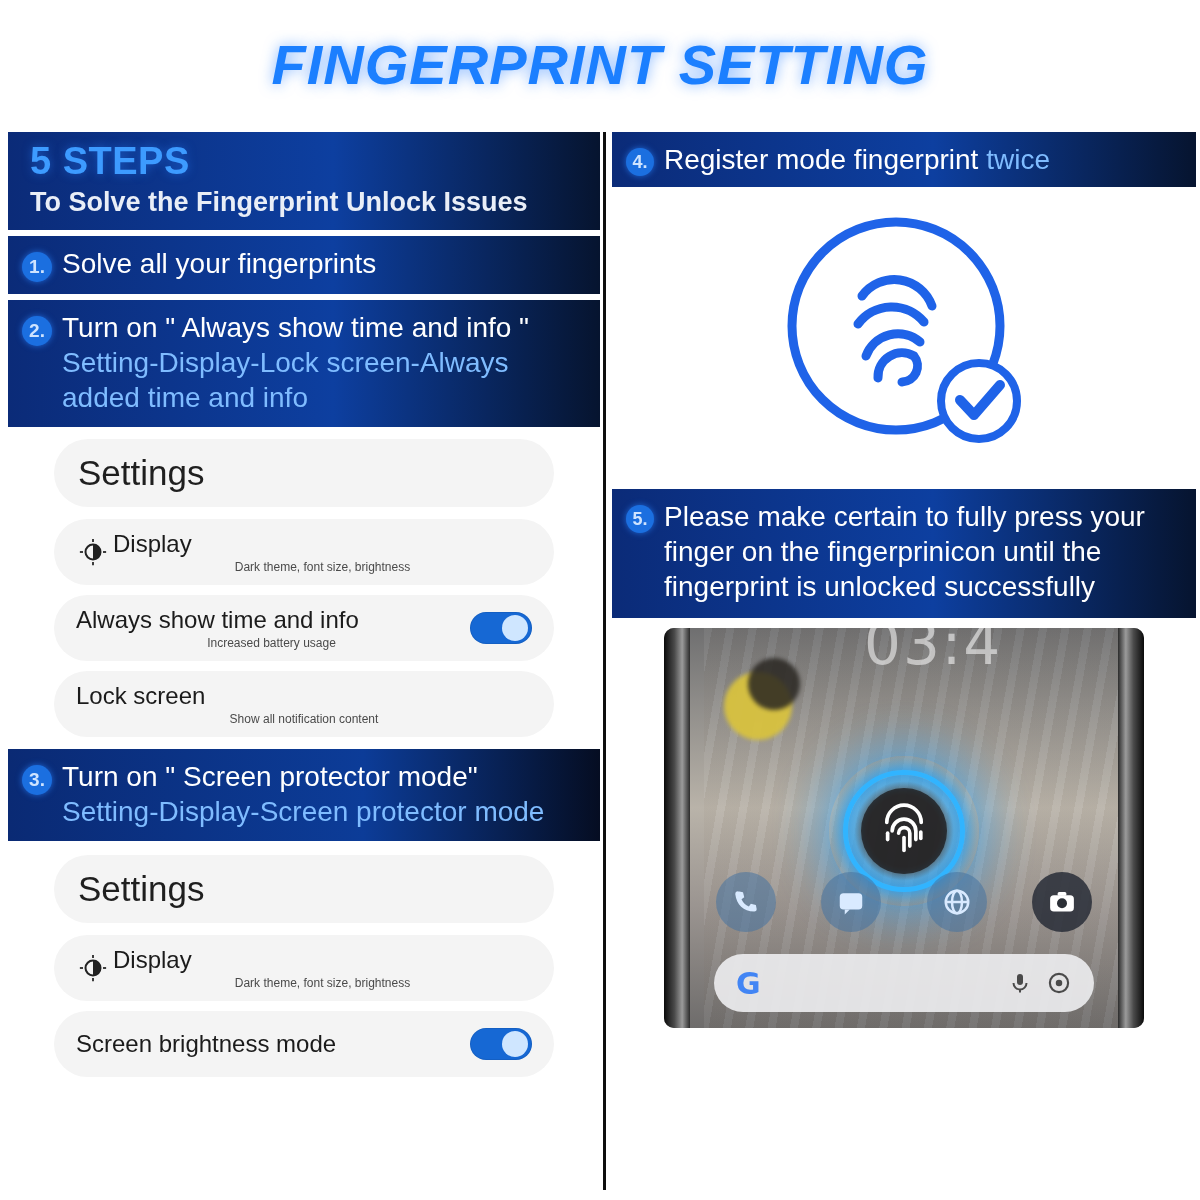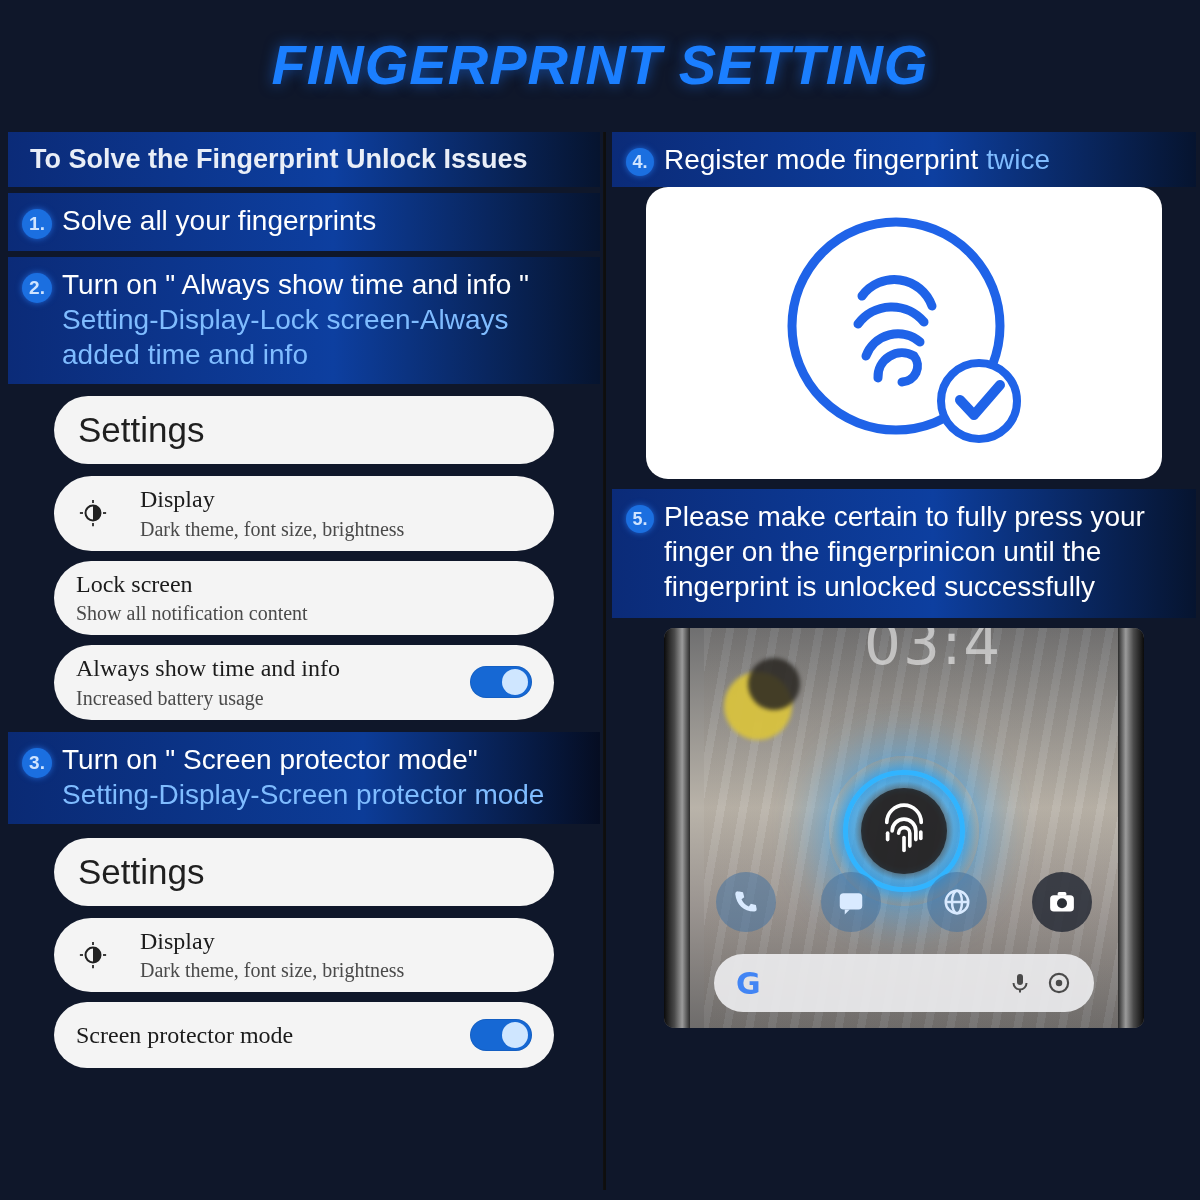--- a/index.html
+++ b/index.html
@@ -2,21 +2,21 @@
 <html><head>
 <meta charset="utf-8">
 <style>
   * { box-sizing: border-box; margin: 0; padding: 0; }
   html, body {
     width: 1200px; height: 1200px;
     background: #000;
     font-family: "Liberation Sans", sans-serif;
     overflow: hidden;
   }
-  .page { position: relative; width: 1200px; height: 1200px; background: #0f172a; }
+  .page { position: relative; width: 1200px; height: 1200px; background: #ffffff; }
 
   
   .title {
     position: absolute; top: 32px; left: 0; width: 1200px;
     text-align: center;
     font-size: 56px; font-weight: 800; font-style: italic;
     letter-spacing: 1px;
     color: #1b7fff;
     text-shadow: 0 0 14px rgba(30,120,255,0.55);
   }
@@ -68,30 +68,30 @@
     border-radius: 40px;
     margin: 0 46px 10px 46px;
     padding: 12px 22px;
     position: relative;
   }
   .pill.title-pill { padding: 14px 24px; margin-bottom: 12px; }
   .pill-title {
     font-size: 35px; color: #1f1f1f; font-weight: 400;
   }
   .row-pill {
-    display: flex; align-items: center; gap: 30px;
-    padding: 10px 22px; min-height: 66px; font-family: Liberation Serif, serif;
+    display: flex; align-items: center; gap: 3px;
+    padding: 10px 22px; min-height: 66px;
   }
   .row-icon {
     width: 34px; height: 34px; flex: 0 0 auto;
     display: flex; align-items: center; justify-content: center;
   }
   .row-text { flex: 1 1 auto; }
   .row-main { font-size: 24px; color: #1b1b1b; line-height: 1.15; }
-  .row-sub  { font-size: 20px; color: #4a4a4a; margin-top: 3px; line-height: 1.2; }
+  .row-sub  { font-size: 12px; color: #4a4a4a; margin-top: 3px; line-height: 1.2; text-align: center; }
 
   .toggle {
     flex: 0 0 auto;
     width: 62px; height: 32px; border-radius: 18px;
     background: #1668d4; position: relative;
     box-shadow: inset 0 0 0 1px rgba(0,0,0,.08);
   }
   .toggle .knob {
     position: absolute; top: 3px; right: 4px;
     width: 26px; height: 26px; border-radius: 50%;
@@ -180,20 +180,21 @@
 
 <div class="page">
 
   <div class="title">FINGERPRINT SETTING</div>
 
   <div class="divider"></div>
 
   <div class="col-left">
 
     <div class="banner" style="padding:8px 0 12px 0;">
+      <div class="steps-head">5 STEPS</div>
       <div class="steps-sub">To Solve the Fingerprint Unlock Issues</div>
     </div>
 
     <div class="banner" style="margin-top:6px;">
       <div class="step-row">
         <div class="num">1.</div>
         <div class="step-text">Solve all your fingerprints</div>
       </div>
     </div>
 
@@ -226,32 +227,32 @@
           </svg>
         </div>
         <div class="row-text">
           <div class="row-main">Display</div>
           <div class="row-sub">Dark theme, font size, brightness</div>
         </div>
       </div>
 
       <div class="pill row-pill">
         <div class="row-text">
+          <div class="row-main">Always show time and info</div>
+          <div class="row-sub">Increased battery usage</div>
+        </div>
+        <div class="toggle">
+          <div class="knob"></div>
+        </div>
+      </div>
+
+      <div class="pill row-pill">
+        <div class="row-text">
           <div class="row-main">Lock screen</div>
           <div class="row-sub">Show all notification content</div>
-        </div>
-      </div>
-
-      <div class="pill row-pill">
-        <div class="row-text">
-          <div class="row-main">Always show time and info</div>
-          <div class="row-sub">Increased battery usage</div>
-        </div>
-        <div class="toggle">
-          <div class="knob"></div>
         </div>
       </div>
     </div>
 
     <div class="banner flat" style="margin-top:8px;">
       <div class="step-row">
         <div class="num">3.</div>
         <div class="step-text">
           <span>Turn on " Screen protector mode"</span><br>
           <span class="accent">Setting-Display-Screen protector mode</span>
@@ -278,21 +279,21 @@
           </svg>
         </div>
         <div class="row-text">
           <div class="row-main">Display</div>
           <div class="row-sub">Dark theme, font size, brightness</div>
         </div>
       </div>
 
       <div class="pill row-pill">
         <div class="row-text">
-          <div class="row-main">Screen protector mode</div>
+          <div class="row-main">Screen brightness mode</div>
         </div>
         <div class="toggle">
           <div class="knob"></div>
         </div>
       </div>
     </div>
   </div>
 
   <div class="col-right">
 

